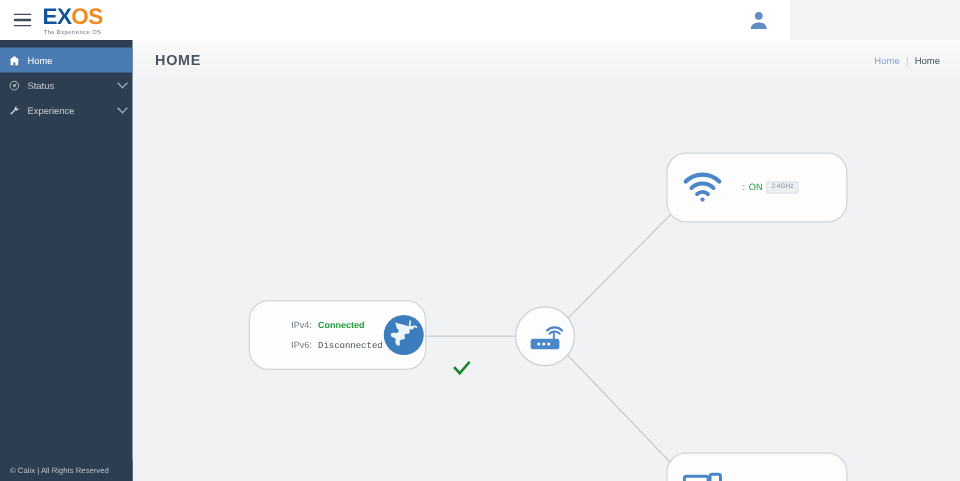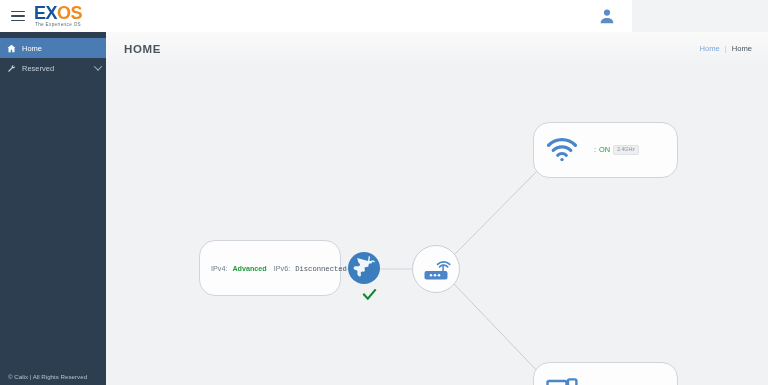--- a/index.html
+++ b/index.html
@@ -196,23 +196,24 @@
   .wan-card {
     left: 93px;
     top: 175px;
     width: 142px;
     height: 56px;
     padding: 0 0 0 11px;
     justify-content: space-between;
   }
   .wan-rows {
     display: flex;
-    flex-direction: row;
+    flex-direction: column;
     gap: 7px;
     font-size: 7.2px;
+    margin-left: 22px;
   }
   .wan-row { display: flex; gap: 5px; align-items: baseline; }
   .wan-key { color: #6f7984; }
   .val-connected { color: #1f9d3b; font-weight: bold; }
   .val-disconnected { color: #4b5560; font-family: Liberation Mono, monospace; }
   .globe-wrap {
     margin-right: 6px;
     display: flex;
     align-items: center;
   }
@@ -308,28 +309,41 @@
       <div class="nav-item active">
         <span class="nav-ico">
           <svg width="9" height="9" viewBox="0 0 12 12">
               <path d="M6 1 0.7 5.4h1.3V11h3V7.6h2V11h3V5.4h1.3z" fill="#ffffff"></path>
             </svg>
         </span>
         <span class="nav-label">Home</span>
         <span class="nav-chev"></span>
       </div>
 
+      <div class="nav-item">
+        <span class="nav-ico">
+          <svg width="9" height="9" viewBox="0 0 12 12">
+              <circle cx="6" cy="6" r="4.6" fill="none" stroke="#b6c0cb" stroke-width="1"></circle>
+              <circle cx="6" cy="6" r="1.4" fill="#b6c0cb"></circle>
+              <path d="M6 6 L8.4 3.8" stroke="#b6c0cb" stroke-width="1"></path>
+            </svg>
+        </span>
+        <span class="nav-label">Status</span>
+        <span class="nav-chev">
+            <span class="chev-g"></span>
+          </span>
+      </div>
 
       <div class="nav-item">
         <span class="nav-ico">
           <svg width="9" height="9" viewBox="0 0 12 12">
               <path d="M8.9 1.2a2.7 2.7 0 0 0-2.6 3.4L1.5 9.4l1.1 1.1 4.8-4.8a2.7 2.7 0 0 0 3.4-2.6l-1.6 1-1-0.3-0.3-1z" fill="#cbd4dd"></path>
             </svg>
         </span>
-        <span class="nav-label">Reserved</span>
+        <span class="nav-label">Experience</span>
         <span class="nav-chev">
             <span class="chev-g"></span>
           </span>
       </div>
 
 
 
     </div>
 
     <div class="footer">
@@ -353,21 +367,21 @@
       <svg class="svg-lines" viewBox="0 0 662 320">
         <line x1="235" y1="204" x2="306" y2="204" stroke="#cfd4d9" stroke-width="1.1"></line>
         <line x1="348" y1="190" x2="437" y2="100" stroke="#c7ccd2" stroke-width="1"></line>
         <line x1="348" y1="219" x2="437" y2="312" stroke="#c7ccd2" stroke-width="1"></line>
       </svg>
 
       <div class="node pill wan-card">
         <div class="wan-rows">
           <div class="wan-row">
             <span class="wan-key">IPv4:</span>
-            <span class="val-connected">Advanced</span>
+            <span class="val-connected">Connected</span>
           </div>
           <div class="wan-row">
             <span class="wan-key">IPv6:</span>
             <span class="val-disconnected">Disconnected</span>
           </div>
         </div>
         <div class="globe-wrap">
           <svg width="34" height="34" viewBox="0 0 34 34">
             <circle cx="17" cy="17" r="16" fill="#3c7ebd"></circle>
             <path d="M10 7c1.5 2.5 0.5 4 2.5 5.5 1.2 0.9 0.2 2.6-1.2 2.8-1.6 0.2-3.4-0.6-4.4 0.6-0.9 1.1 0.4 2.9 1.9 3.1 1.4 0.2 2 1.4 1.6 2.8-0.4 1.5 0.4 2.9 1.7 3.5 1.9 0.9 2.1-1.2 1.7-2.6-0.4-1.4 0.8-2.3 2.1-2.1 1.9 0.3 2.4-1.3 1.8-2.6-0.6-1.3 0.4-2.2 1.7-2 1.5 0.2 2.5-0.6 2.2-1.9-0.3-1.3 0.7-1.8 1.9-1.6 1.1 0.2 1.7-0.5 1.4-1.5" fill="#ffffff" opacity="0.92"></path>

